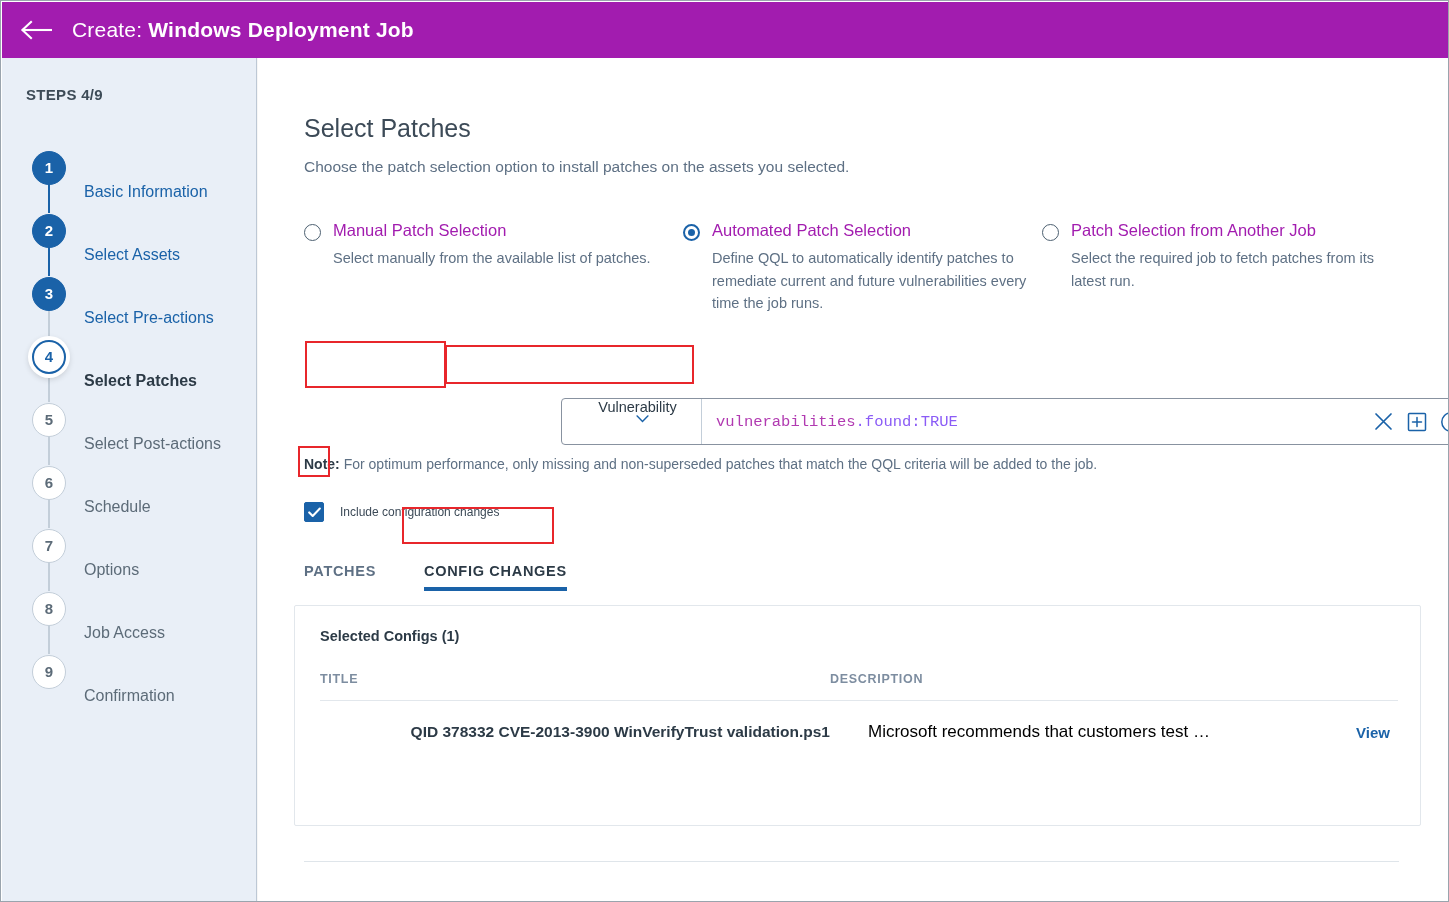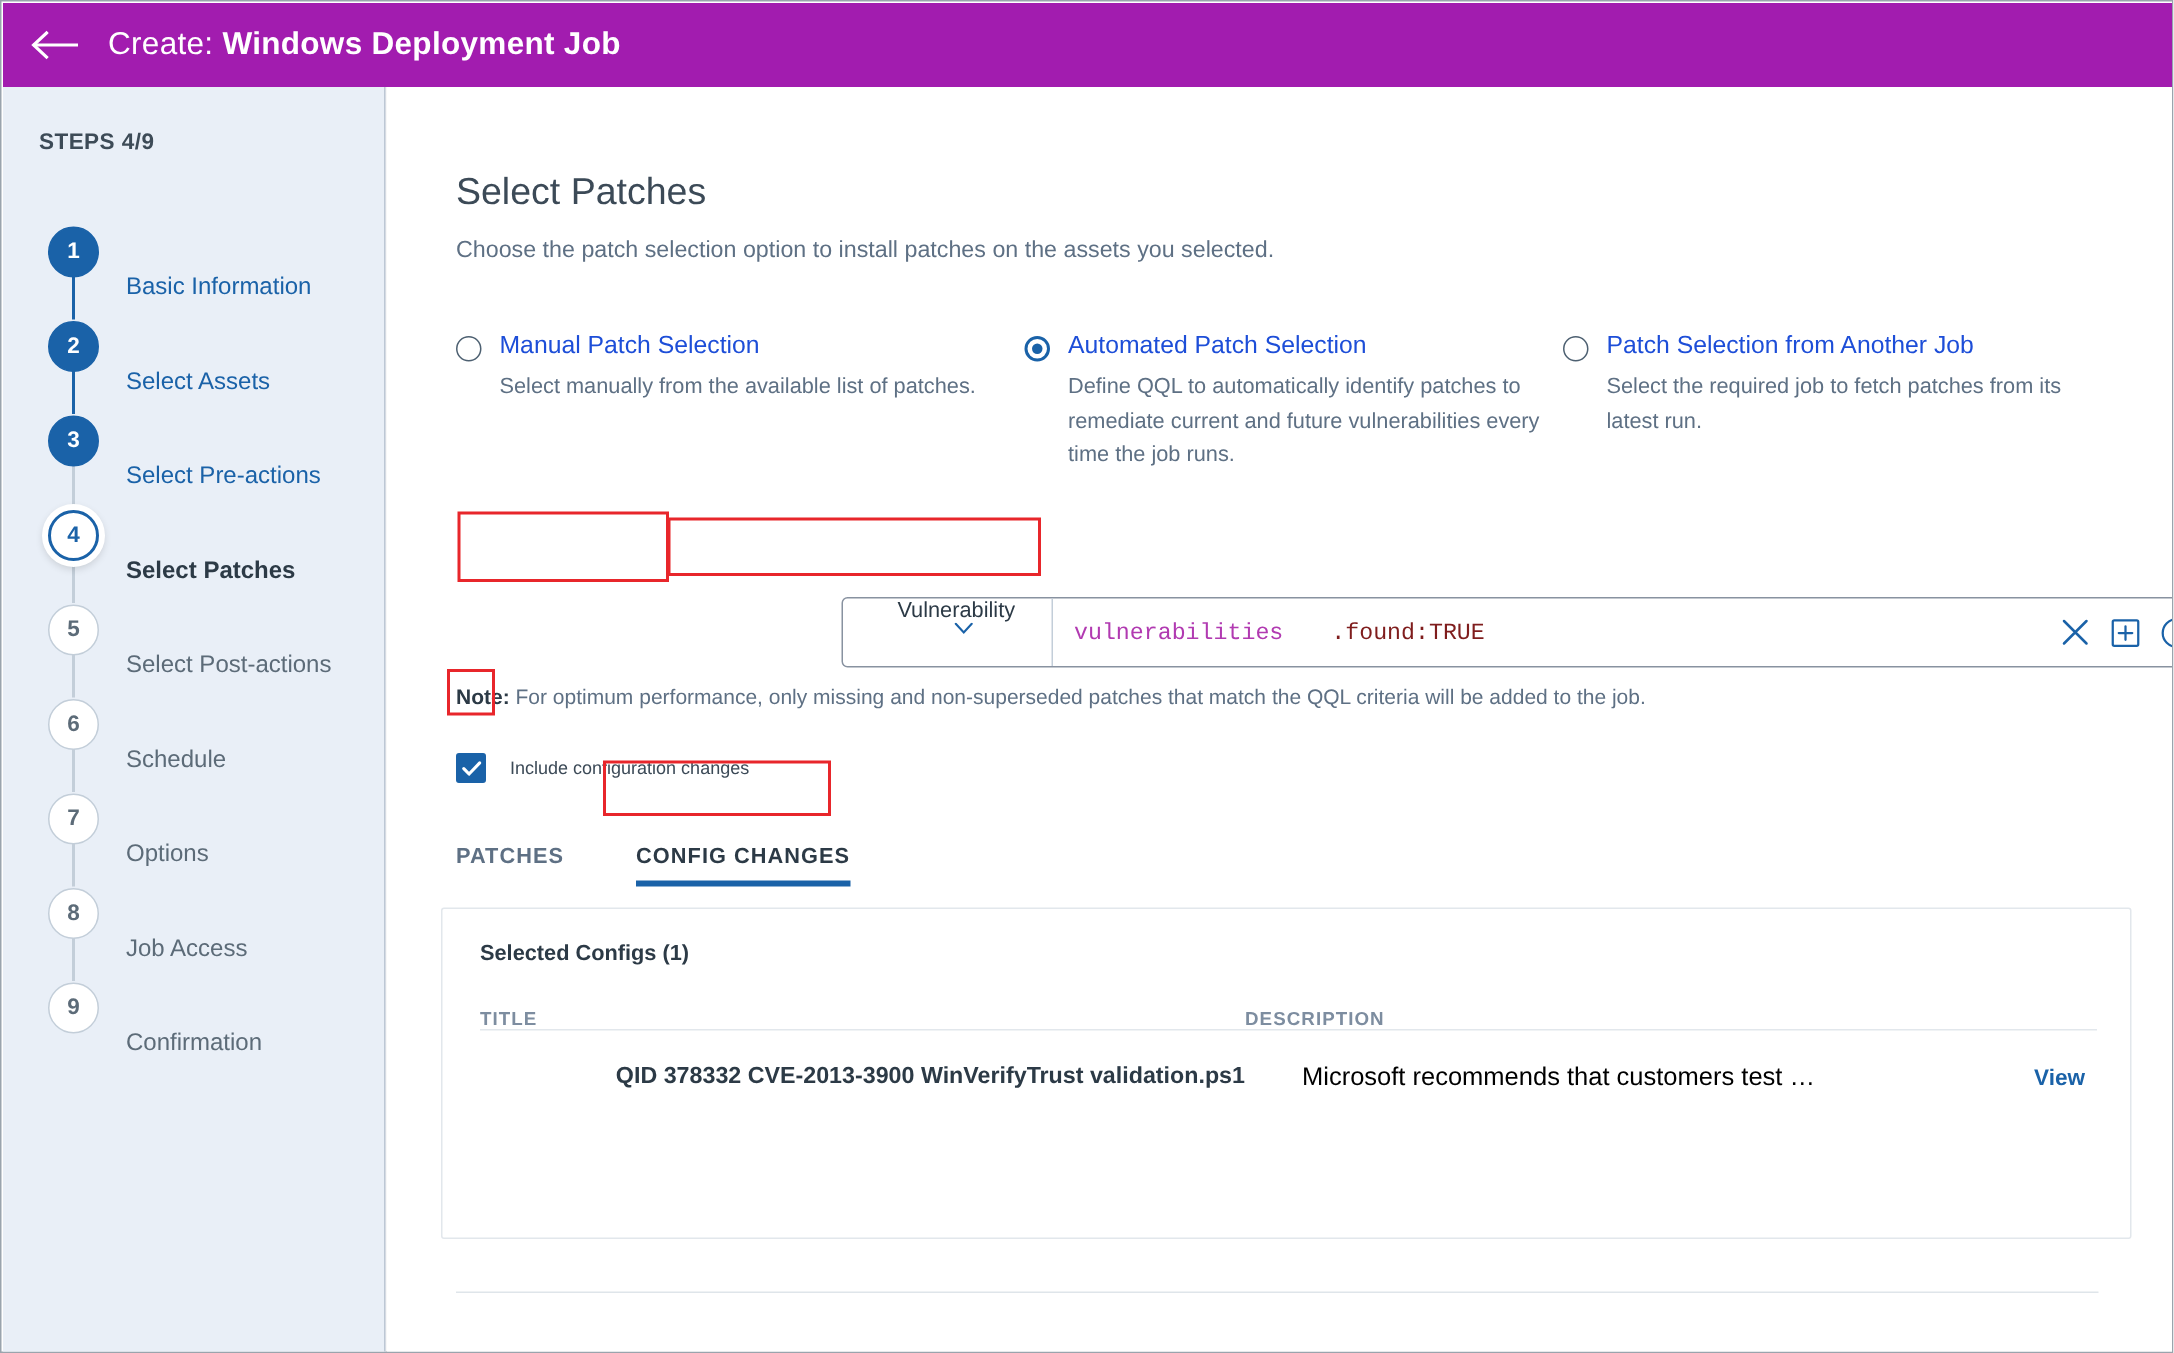--- a/index.html
+++ b/index.html
@@ -114,21 +114,21 @@
     flex: 0 0 auto; margin-top: 3px; position: relative;
     cursor: pointer;
   }
   .radio-mark.on { border-color: #1a62a8; border-width: 2px; }
   .radio-mark.on::after {
     content: ""; position: absolute;
     left: 3px; top: 3px; width: 7px; height: 7px;
     border-radius: 50%; background: #1a62a8;
   }
   .radio-title {
-    margin-left: 12px; font-size: 16.5px; color: #1d4ed8;
+    margin-left: 12px; font-size: 16.5px; color: #a21caf;
   }
   .radio-desc {
     margin-left: 29px; margin-top: 6px;
     font-size: 14.5px; color: #5e7084; line-height: 1.56;
   }
 
   
   .qql-wrap { position: absolute; left: 303px; top: 340px; }
   .qql-bar {
     position: absolute; left: 0; top: 0;
@@ -151,21 +151,21 @@
   }
   .qql-input {
     flex: 1; height: 100%;
     display: flex; align-items: center;
     padding-left: 14px;
     font-family: "Liberation Mono", monospace;
     font-size: 15.5px;
     cursor: text;
   }
   .q-field { color: #b13ab1; }
-  .q-rest { color: #7f1d1d; margin-left: 32px; }
+  .q-rest { color: #8b5cf6; }
   .qql-actions {
     display: flex; align-items: center; gap: 13px;
     padding-right: 16px;
   }
   .ic { cursor: pointer; display: block; }
 
   .note {
     position: absolute; left: 46px; top: 398px;
     font-size: 14px; color: #5e7084;
   }
@@ -210,21 +210,21 @@
     background: #ffffff;
     border: 1px solid #e2e7ec;
     border-radius: 2px;
   }
   .card-title {
     position: absolute; left: 25px; top: 22px;
     font-size: 14.5px; font-weight: 700; color: #2c3a46;
   }
   .tbl { position: absolute; left: 25px; top: 66px; width: 1078px; }
   .tbl-head {
-    display: flex; 
+    display: flex; padding-bottom: 14px;
     border-bottom: 1px solid #e2e7ec;
   }
   .th {
     font-size: 12.5px; font-weight: 700; letter-spacing: .7px;
     color: #7d8da0;
   }
   .col-title { width: 510px; }
   .col-desc { width: 380px; }
   .col-act { width: 180px; }
   .tbl-row { display: flex; align-items: center; padding-top: 21px; text-align: right; }

